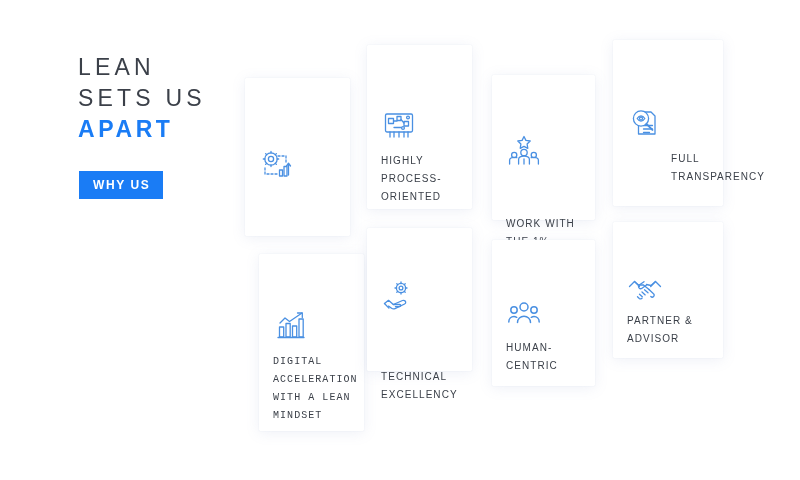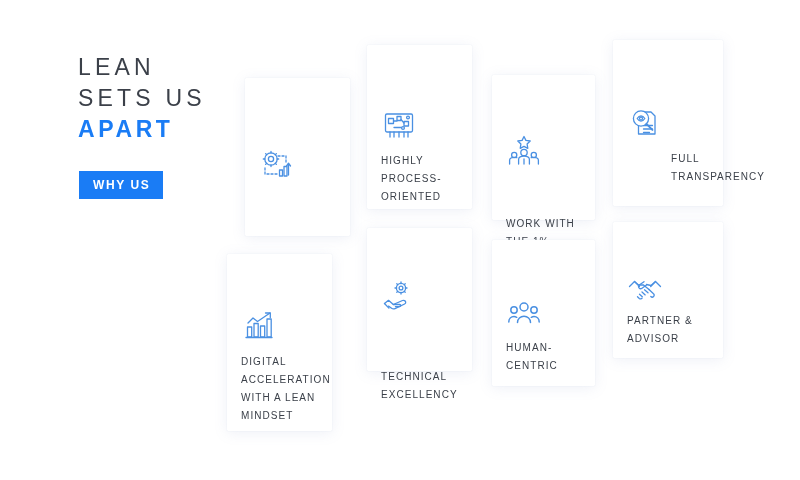--- a/index.html
+++ b/index.html
@@ -77,21 +77,21 @@
     color: #3b4049;
     font-weight: 400;
     text-transform: uppercase;
   }
 
   
   #card-built-to-scale      { left: 245px; top: 78px;  width: 105px; height: 158px; }
   #card-highly-process      { left: 367px; top: 45px;  width: 105px; height: 164px; }
   #card-work-with-1pct      { left: 492px; top: 75px;  width: 103px; height: 145px; }
   #card-full-transparency   { left: 613px; top: 40px;  width: 110px; height: 166px; }
-  #card-digital-accel       { left: 227px; top: 254px; width: 105px; height: 177px; }
+  #card-digital-accel       { left: 259px; top: 254px; width: 105px; height: 177px; font-family: Liberation Mono, monospace; }
   #card-technical-excel     { left: 367px; top: 228px; width: 105px; height: 143px; }
   #card-human-centric       { left: 492px; top: 240px; width: 103px; height: 146px; }
   #card-partner-advisor     { left: 613px; top: 222px; width: 110px; height: 136px; text-decoration: underline; }
 
   
   #card-built-to-scale      .card-icon { top: 70px; }
   #card-built-to-scale      .card-title{ top: 116px; }
   #card-highly-process      .card-icon { top: 63px; }
   #card-highly-process      .card-title{ top: 107px; }
   #card-work-with-1pct      .card-icon { top: 58px; }

